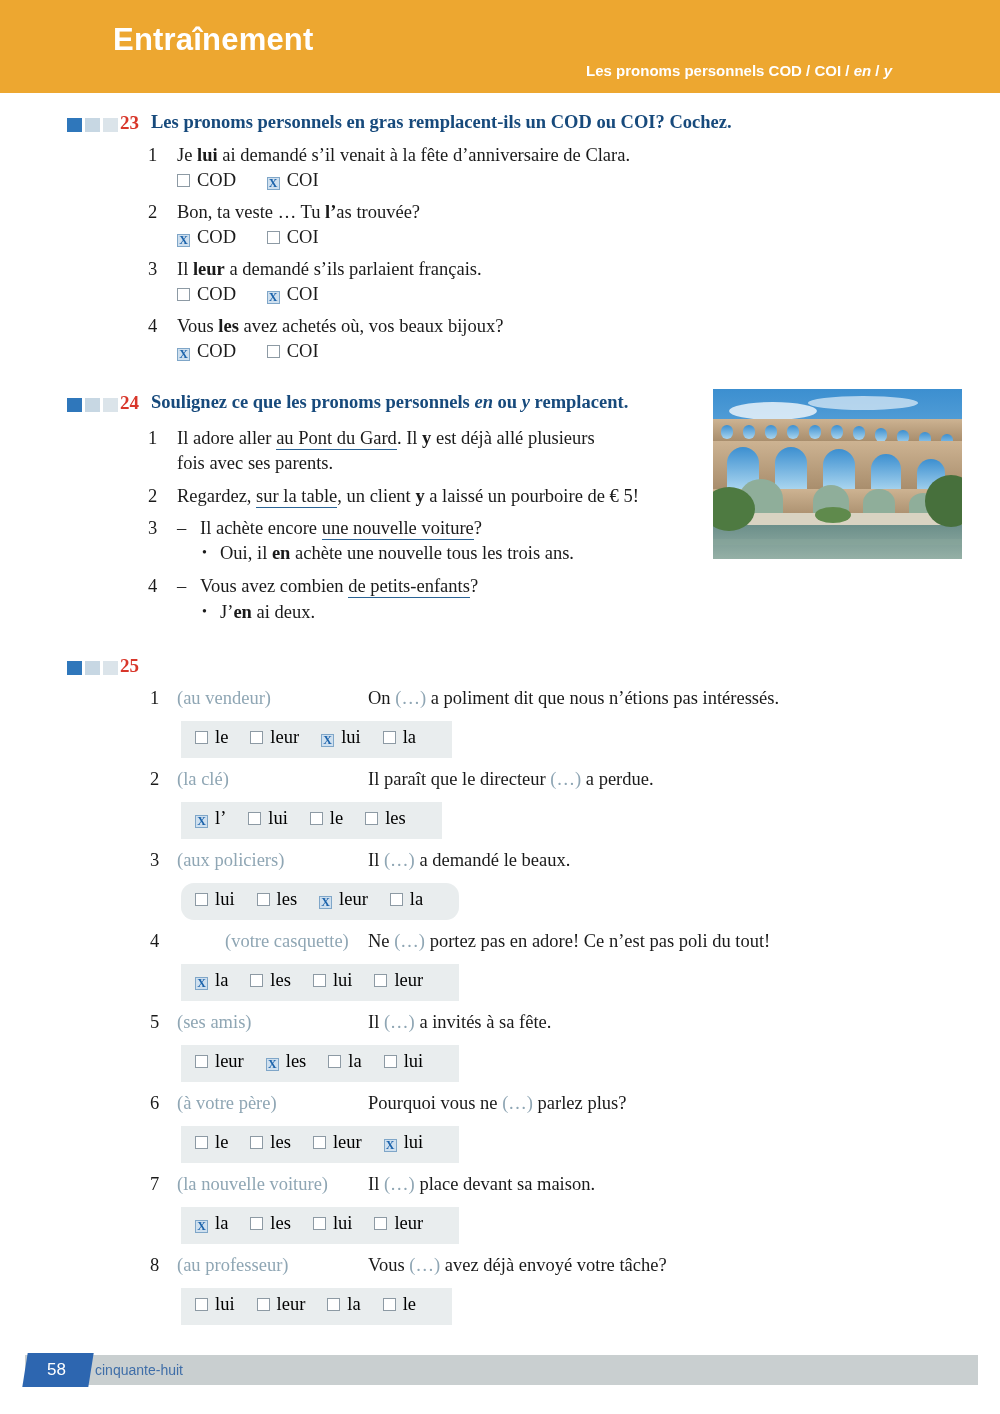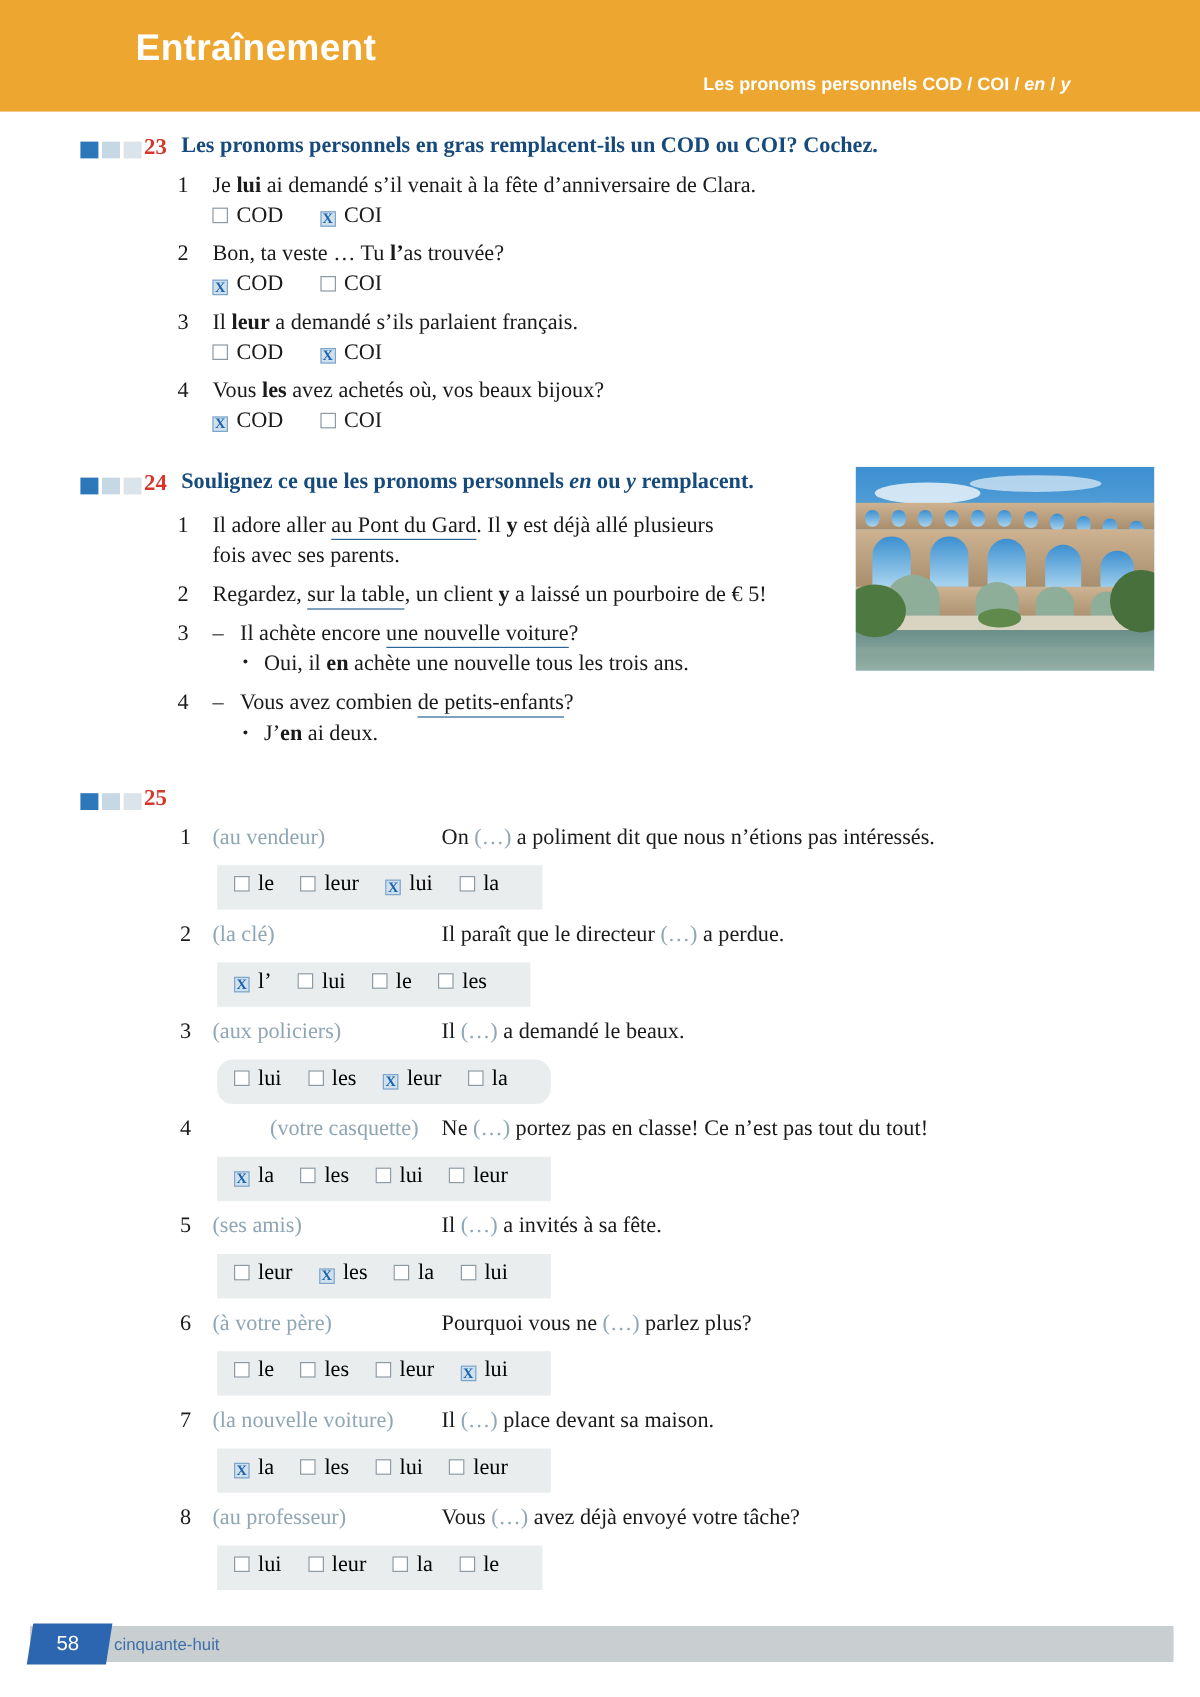--- a/index.html
+++ b/index.html
@@ -288,21 +288,21 @@
     <div class="q-text" style="left: 150px; top: 769px;">2</div>
     <div class="q-text cue" style="left: 177px; top: 769px;">(la clé)</div>
     <div class="q-text" style="left: 368px; top: 769px;"><span>Il paraît que le directeur </span><span class="gap">(…)</span><span> a perdue.</span></div>
     <div class="optstrip" style="left: 181px; top: 802px;"><span class="opt"><span class="cb checked">X</span><span>l’</span></span><span class="opt"><span class="cb"></span><span>lui</span></span><span class="opt"><span class="cb"></span><span>le</span></span><span class="opt"><span class="cb"></span><span>les</span></span></div>
     <div class="q-text" style="left: 150px; top: 850px;">3</div>
     <div class="q-text cue" style="left: 177px; top: 850px;">(aux policiers)</div>
     <div class="q-text" style="left: 368px; top: 850px;"><span>Il </span><span class="gap">(…)</span><span> a demandé le beaux.</span></div>
     <div class="optstrip" style="left: 181px; top: 883px; border-radius: 13px;"><span class="opt"><span class="cb"></span><span>lui</span></span><span class="opt"><span class="cb"></span><span>les</span></span><span class="opt"><span class="cb checked">X</span><span>leur</span></span><span class="opt"><span class="cb"></span><span>la</span></span></div>
     <div class="q-text" style="left: 150px; top: 931px;">4</div>
     <div class="q-text cue" style="left: 177px; top: 931px; margin-left: 48px;">(votre casquette)</div>
-    <div class="q-text" style="left: 368px; top: 931px;"><span>Ne </span><span class="gap">(…)</span><span> portez pas en classe! Ce n’est pas tout du tout!</span></div>
+    <div class="q-text" style="left: 368px; top: 931px;"><span>Ne </span><span class="gap">(…)</span><span> portez pas en adore! Ce n’est pas poli du tout!</span></div>
     <div class="optstrip" style="left: 181px; top: 964px;"><span class="opt"><span class="cb checked">X</span><span>la</span></span><span class="opt"><span class="cb"></span><span>les</span></span><span class="opt"><span class="cb"></span><span>lui</span></span><span class="opt"><span class="cb"></span><span>leur</span></span></div>
     <div class="q-text" style="left: 150px; top: 1012px;">5</div>
     <div class="q-text cue" style="left: 177px; top: 1012px;">(ses amis)</div>
     <div class="q-text" style="left: 368px; top: 1012px;"><span>Il </span><span class="gap">(…)</span><span> a invités à sa fête.</span></div>
     <div class="optstrip" style="left: 181px; top: 1045px;"><span class="opt"><span class="cb"></span><span>leur</span></span><span class="opt"><span class="cb checked">X</span><span>les</span></span><span class="opt"><span class="cb"></span><span>la</span></span><span class="opt"><span class="cb"></span><span>lui</span></span></div>
     <div class="q-text" style="left: 150px; top: 1093px;">6</div>
     <div class="q-text cue" style="left: 177px; top: 1093px;">(à votre père)</div>
     <div class="q-text" style="left: 368px; top: 1093px;"><span>Pourquoi vous ne </span><span class="gap">(…)</span><span> parlez plus?</span></div>
     <div class="optstrip" style="left: 181px; top: 1126px;"><span class="opt"><span class="cb"></span><span>le</span></span><span class="opt"><span class="cb"></span><span>les</span></span><span class="opt"><span class="cb"></span><span>leur</span></span><span class="opt"><span class="cb checked">X</span><span>lui</span></span></div>
     <div class="q-text" style="left: 150px; top: 1174px;">7</div>

